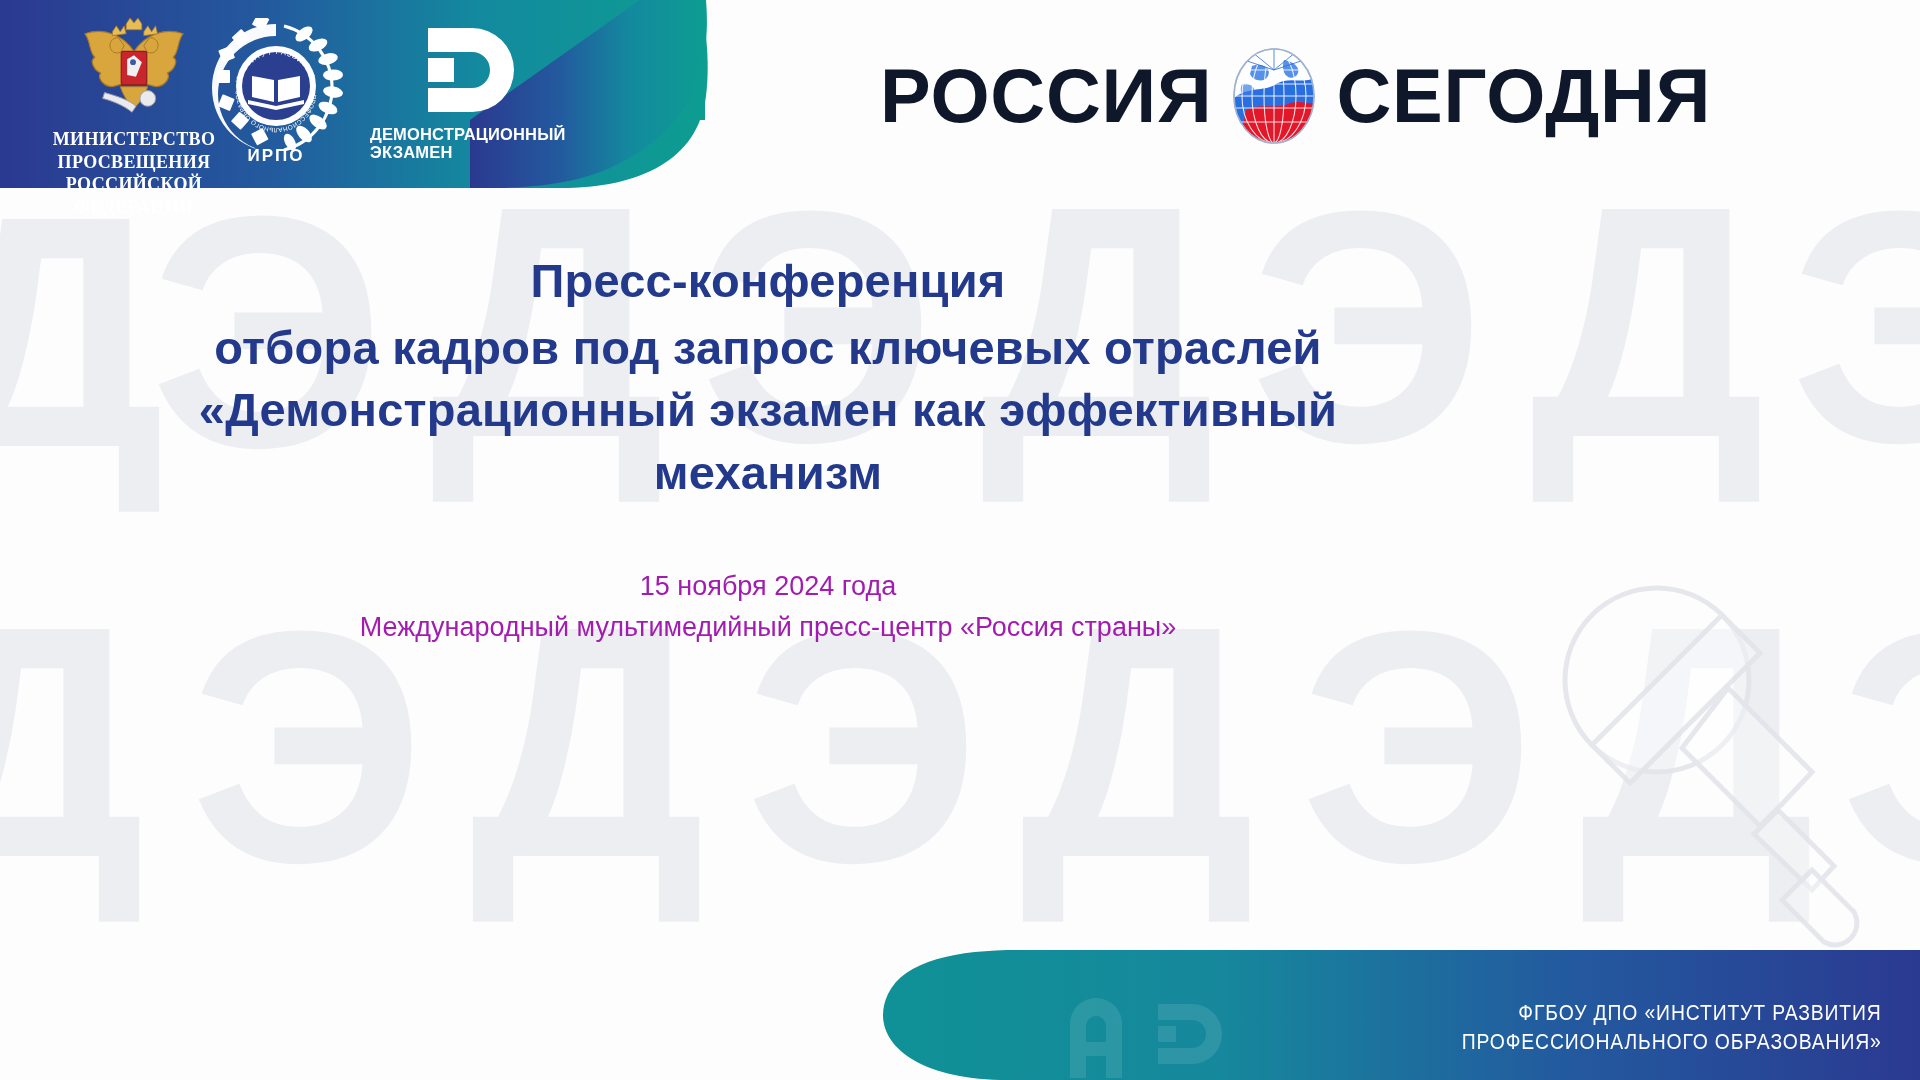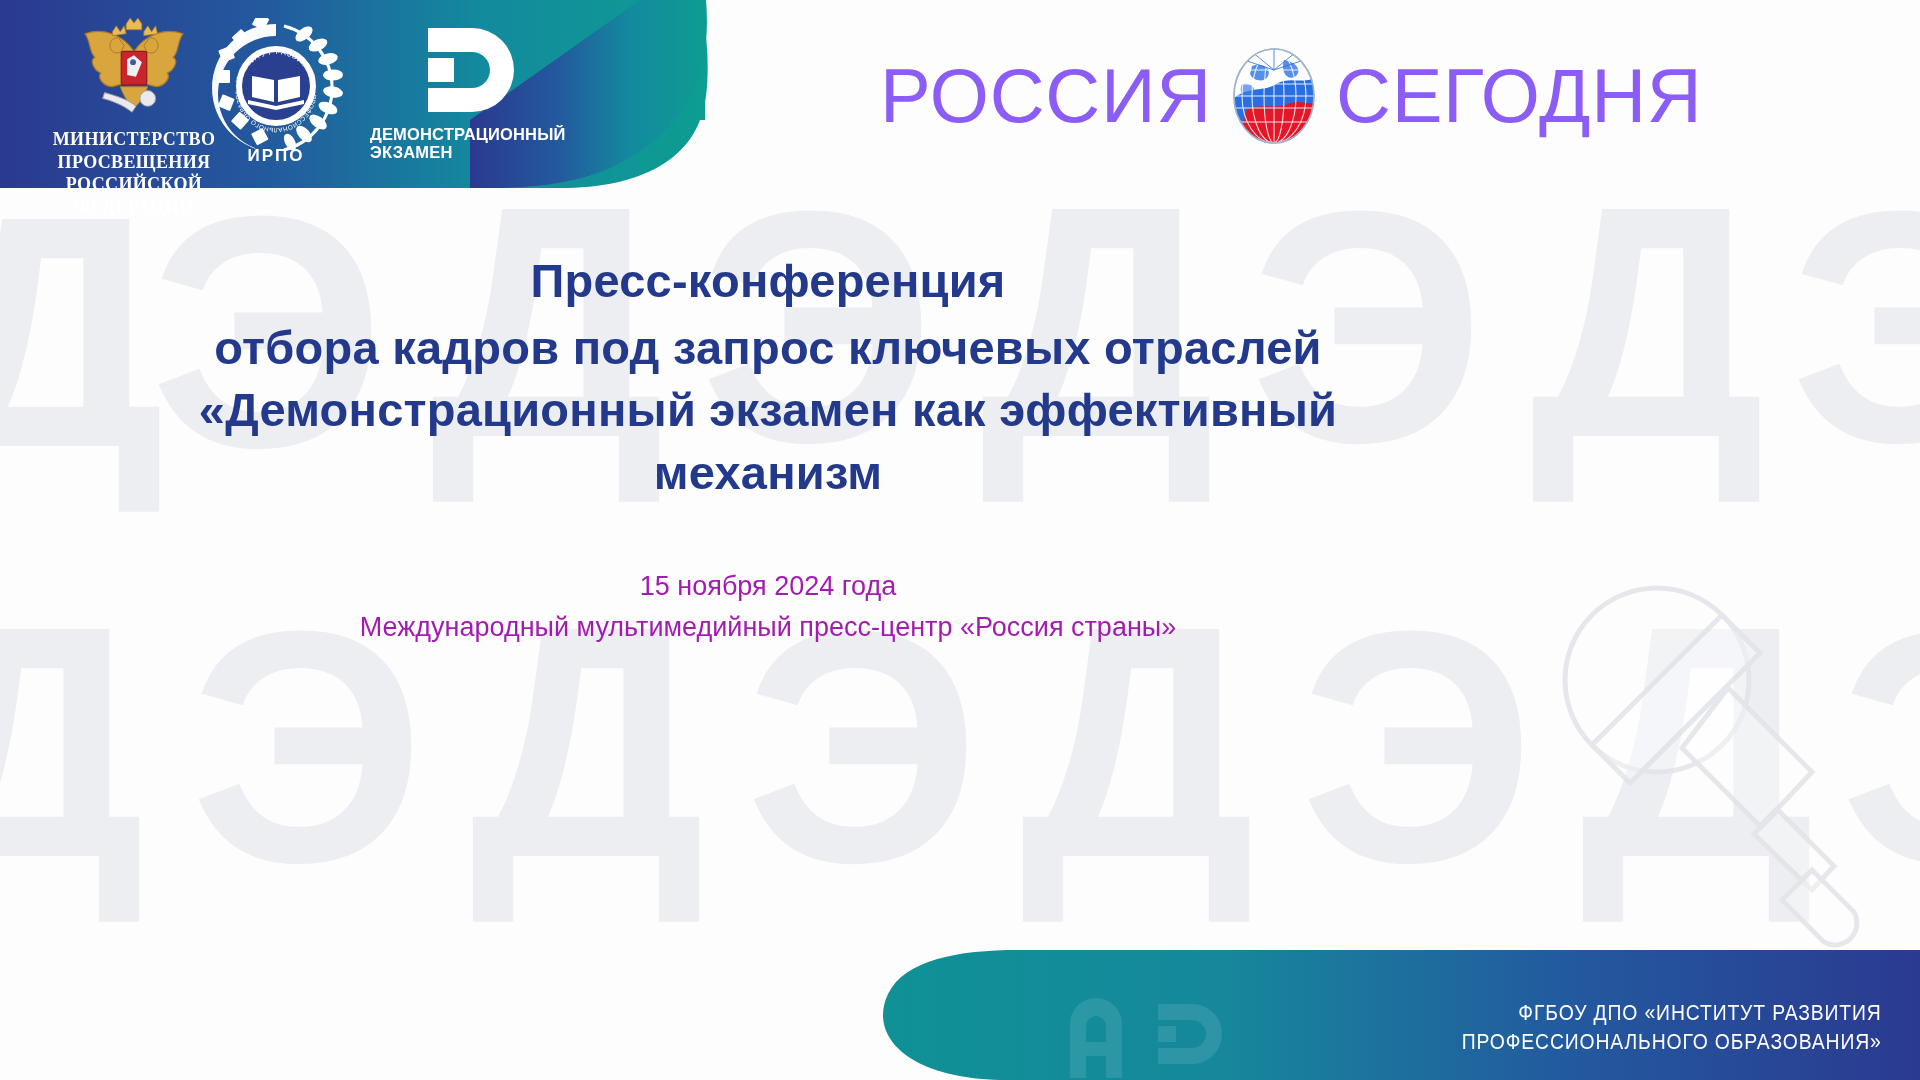--- a/index.html
+++ b/index.html
@@ -111,23 +111,23 @@
   
   .rs-logo {
     position: absolute;
     left: 880px;
     top: 40px;
     display: flex;
     align-items: center;
     gap: 6px;
   }
   .rs-word {
-    color: #8b5cf6;
+    color: #0f172a;
     font-size: 76px;
-    font-weight: 400;
+    font-weight: 700;
     letter-spacing: 0.01em;
     line-height: 1;
     font-family: "Liberation Sans", sans-serif;
   }
   .rs-globe { width: 112px; height: 112px; display:block; }
 
   
   .content {
     position: absolute;
     left: 0;

